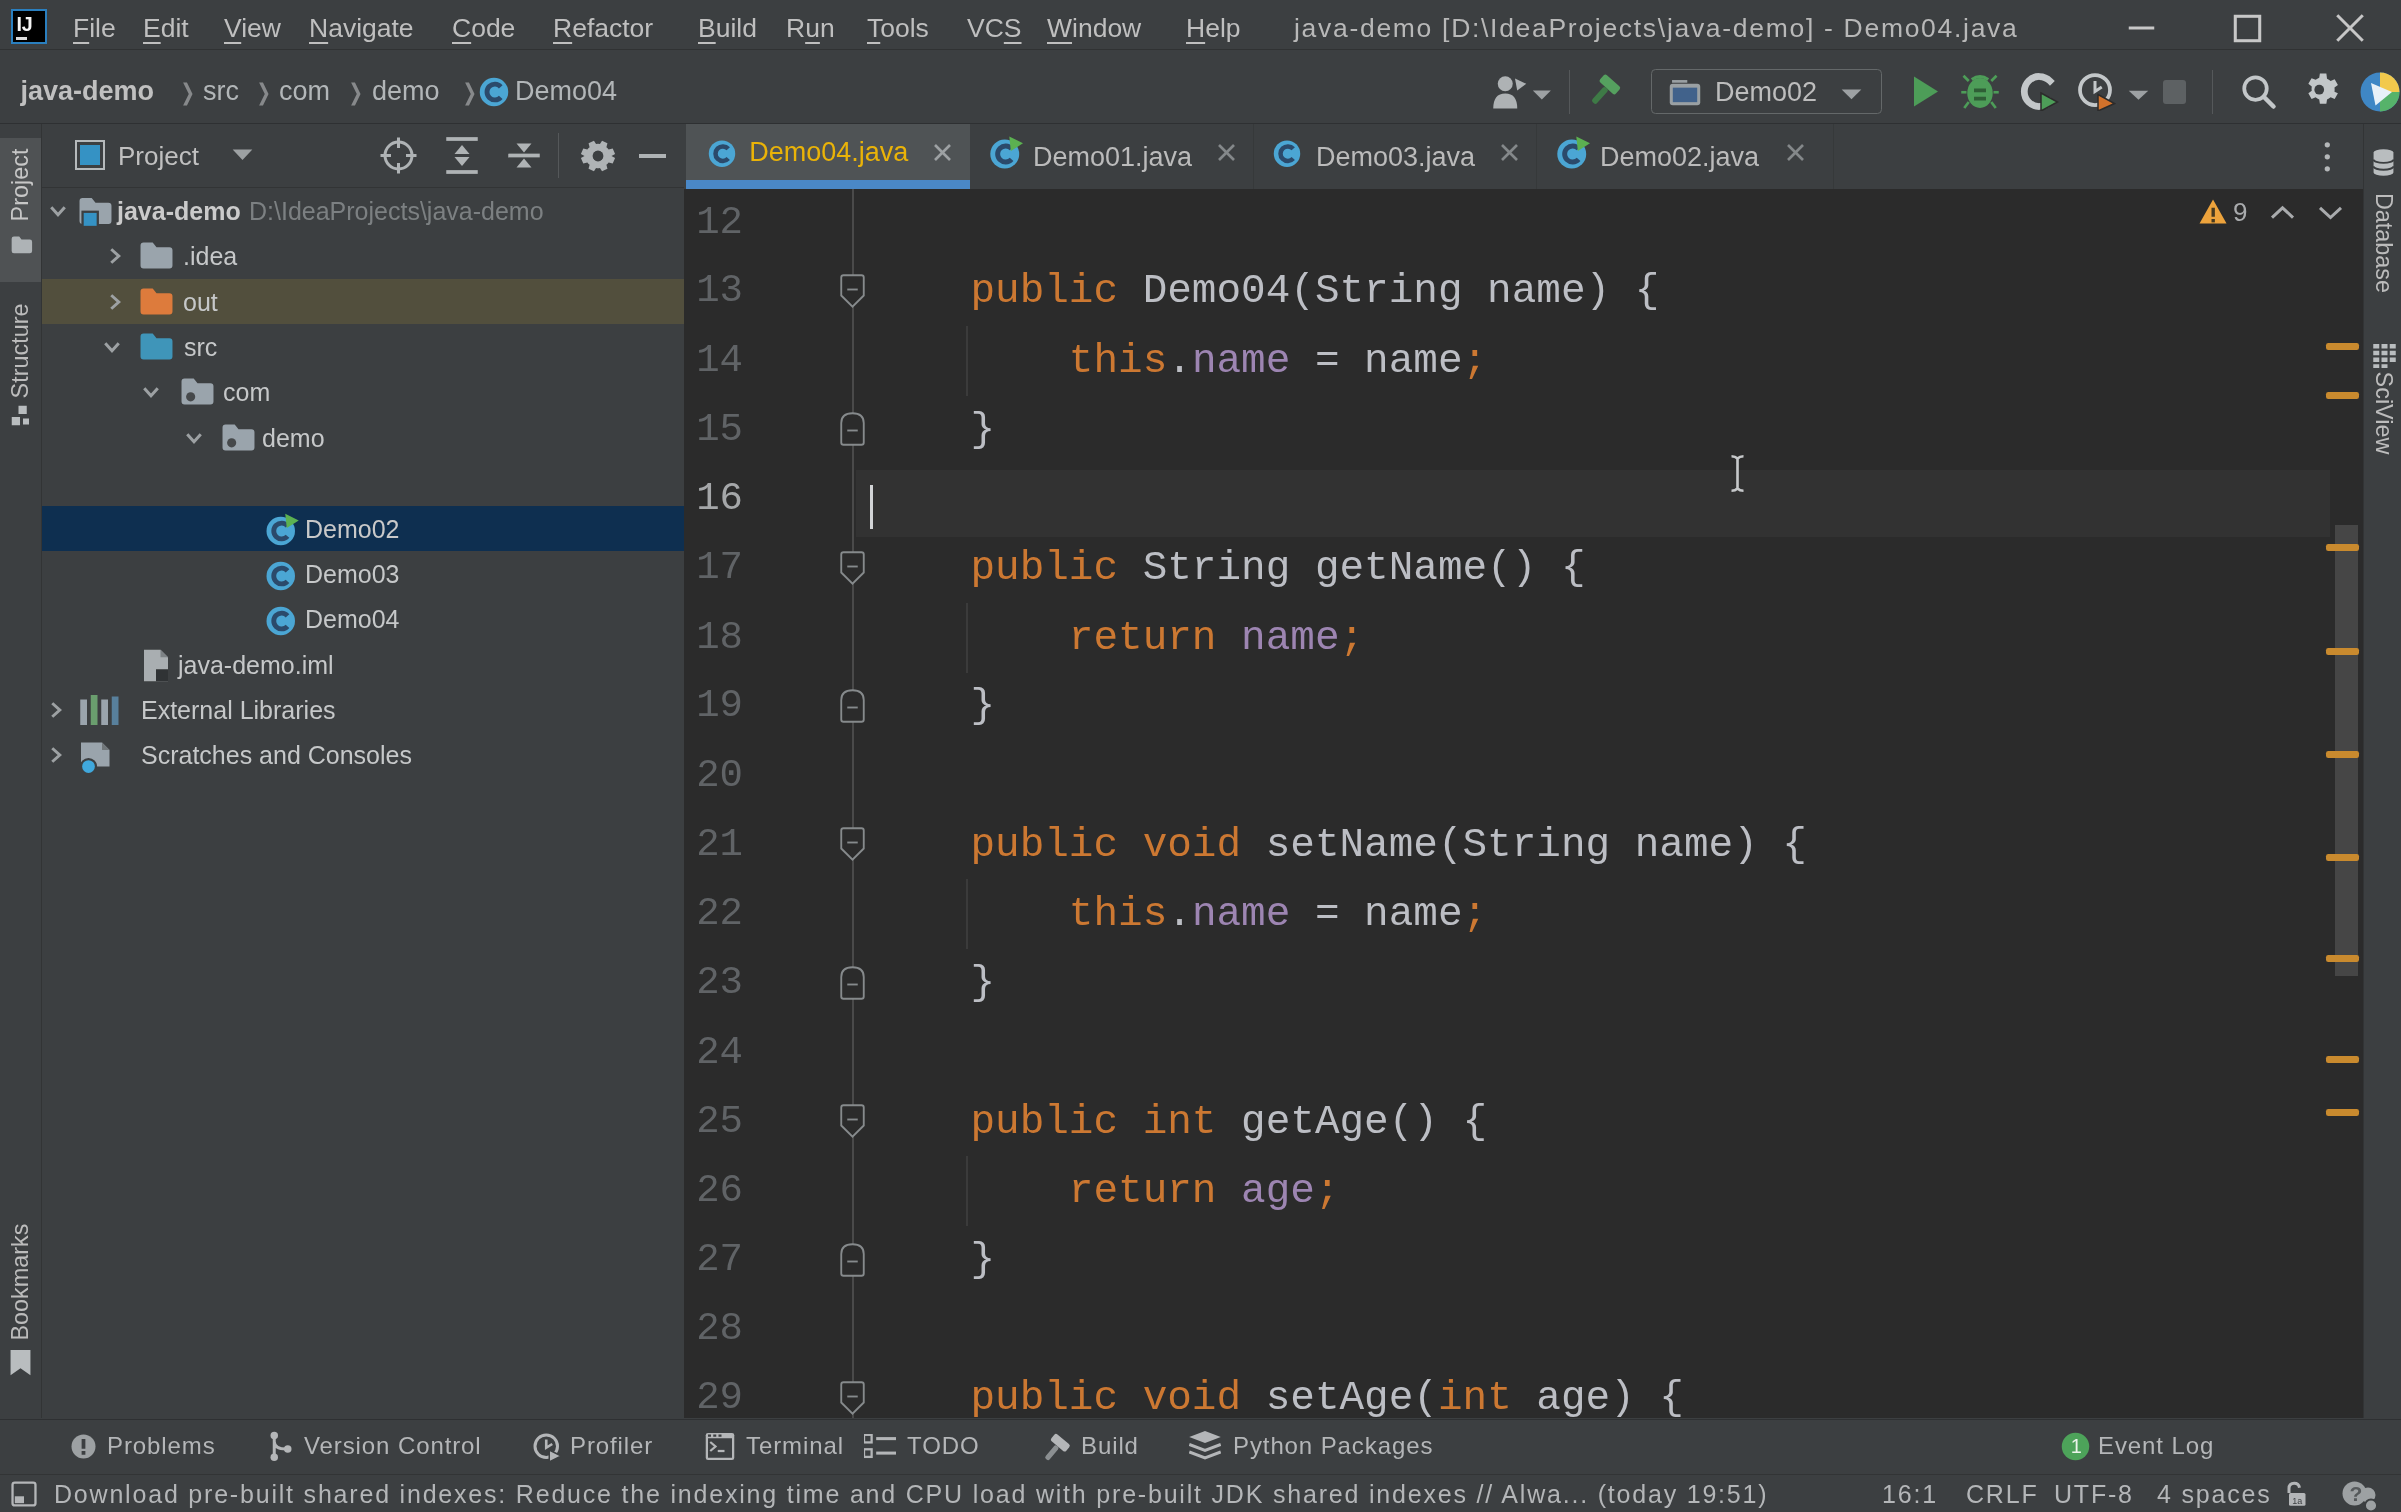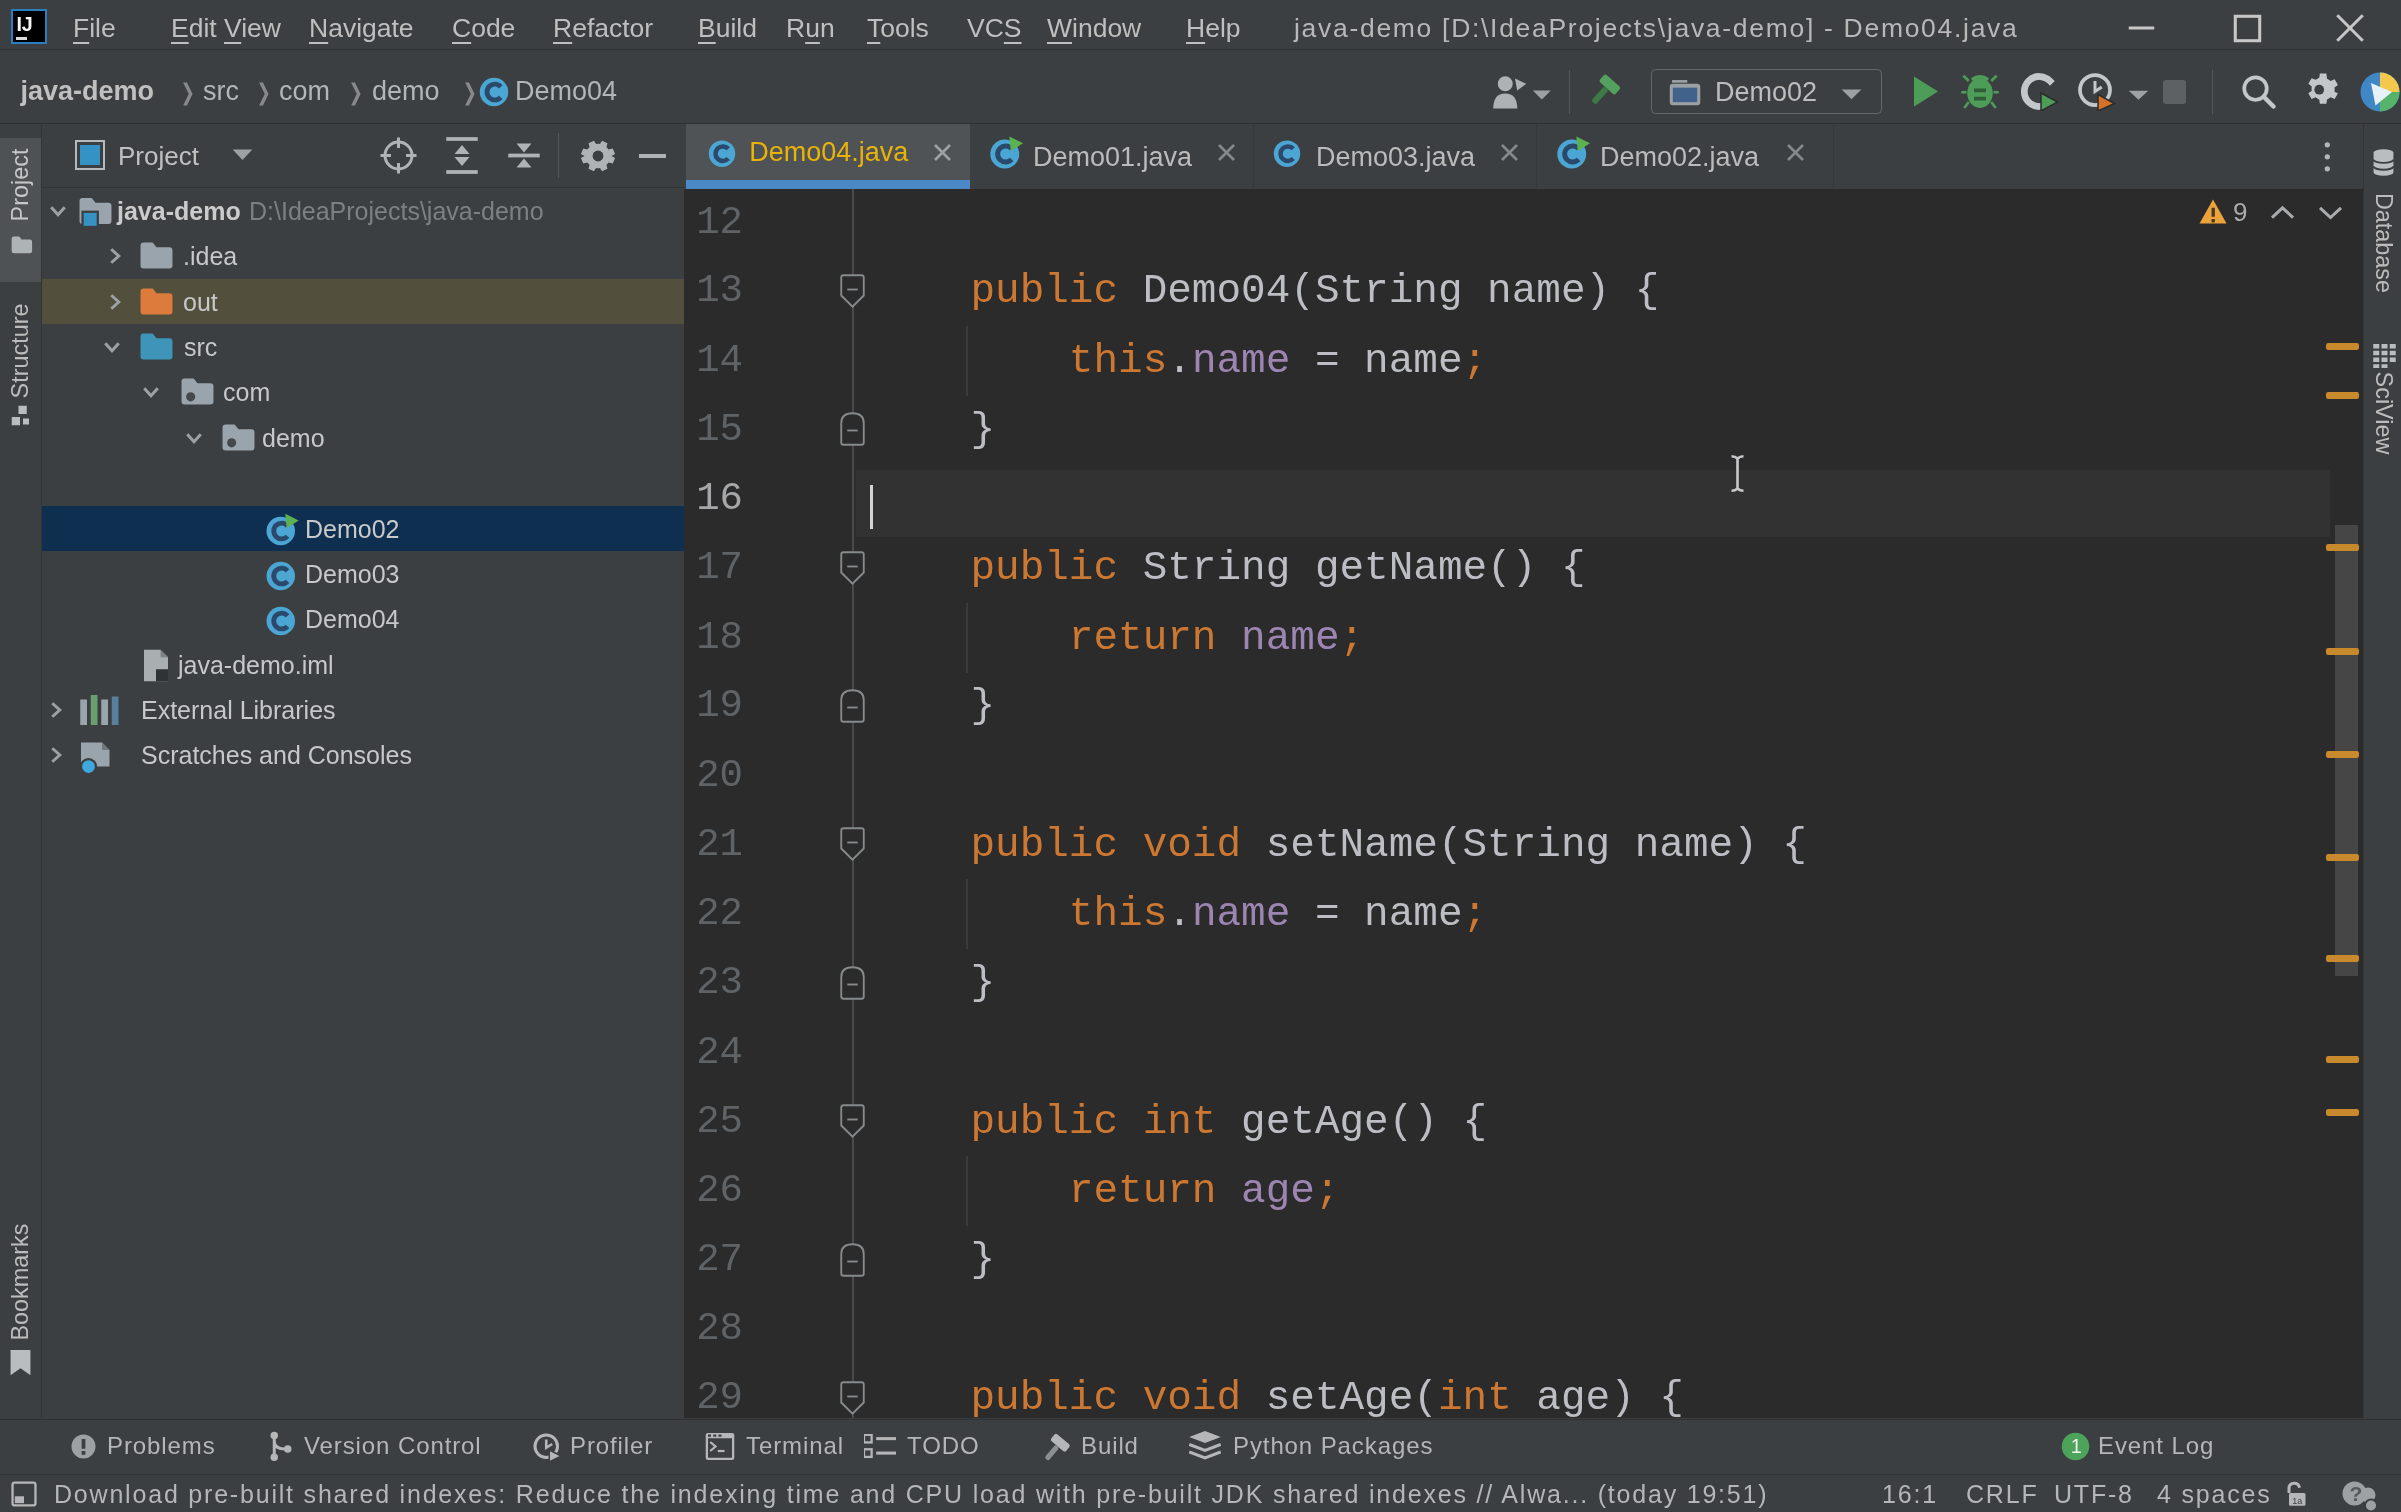--- a/index.html
+++ b/index.html
@@ -25,21 +25,21 @@
 </head>
 <body>
 
 <div class="abs" id="titlebar" style="left:0;top:0;width:2401px;height:50px;background:#3c3f41;border-bottom:1.5px solid #303233;">
 
   <div class="abs" style="left:10.6px;top:9px;width:36px;height:35px;background:#000;border:2.3px solid #2a7fbf;">
     <div class="abs" style="left:3.8px;top:1.5px;font-family:'Liberation Sans';font-weight:bold;font-size:19.7px;color:#f5f5f5;">IJ</div>
     <div class="abs" style="left:3.8px;bottom:2.3px;width:10.6px;height:3px;background:#ddd;"></div>
   </div>
   <div class="menuitem" style="left:73px;"><u>F</u>ile</div>
-  <div class="menuitem" style="left:143px;margin-left:28px;"><u>E</u>dit</div>
+  <div class="menuitem" style="left:143px;"><u>E</u>dit</div>
   <div class="menuitem" style="left:224px;"><u>V</u>iew</div>
   <div class="menuitem" style="left:309px;"><u>N</u>avigate</div>
   <div class="menuitem" style="left:452px;"><u>C</u>ode</div>
   <div class="menuitem" style="left:553px;"><u>R</u>efactor</div>
   <div class="menuitem" style="left:698px;"><u>B</u>uild</div>
   <div class="menuitem" style="left:786px;">R<u>u</u>n</div>
   <div class="menuitem" style="left:867px;"><u>T</u>ools</div>
   <div class="menuitem" style="left:967px;">VC<u>S</u></div>
   <div class="menuitem" style="left:1047px;"><u>W</u>indow</div>
   <div class="menuitem" style="left:1186px;"><u>H</u>elp</div>

